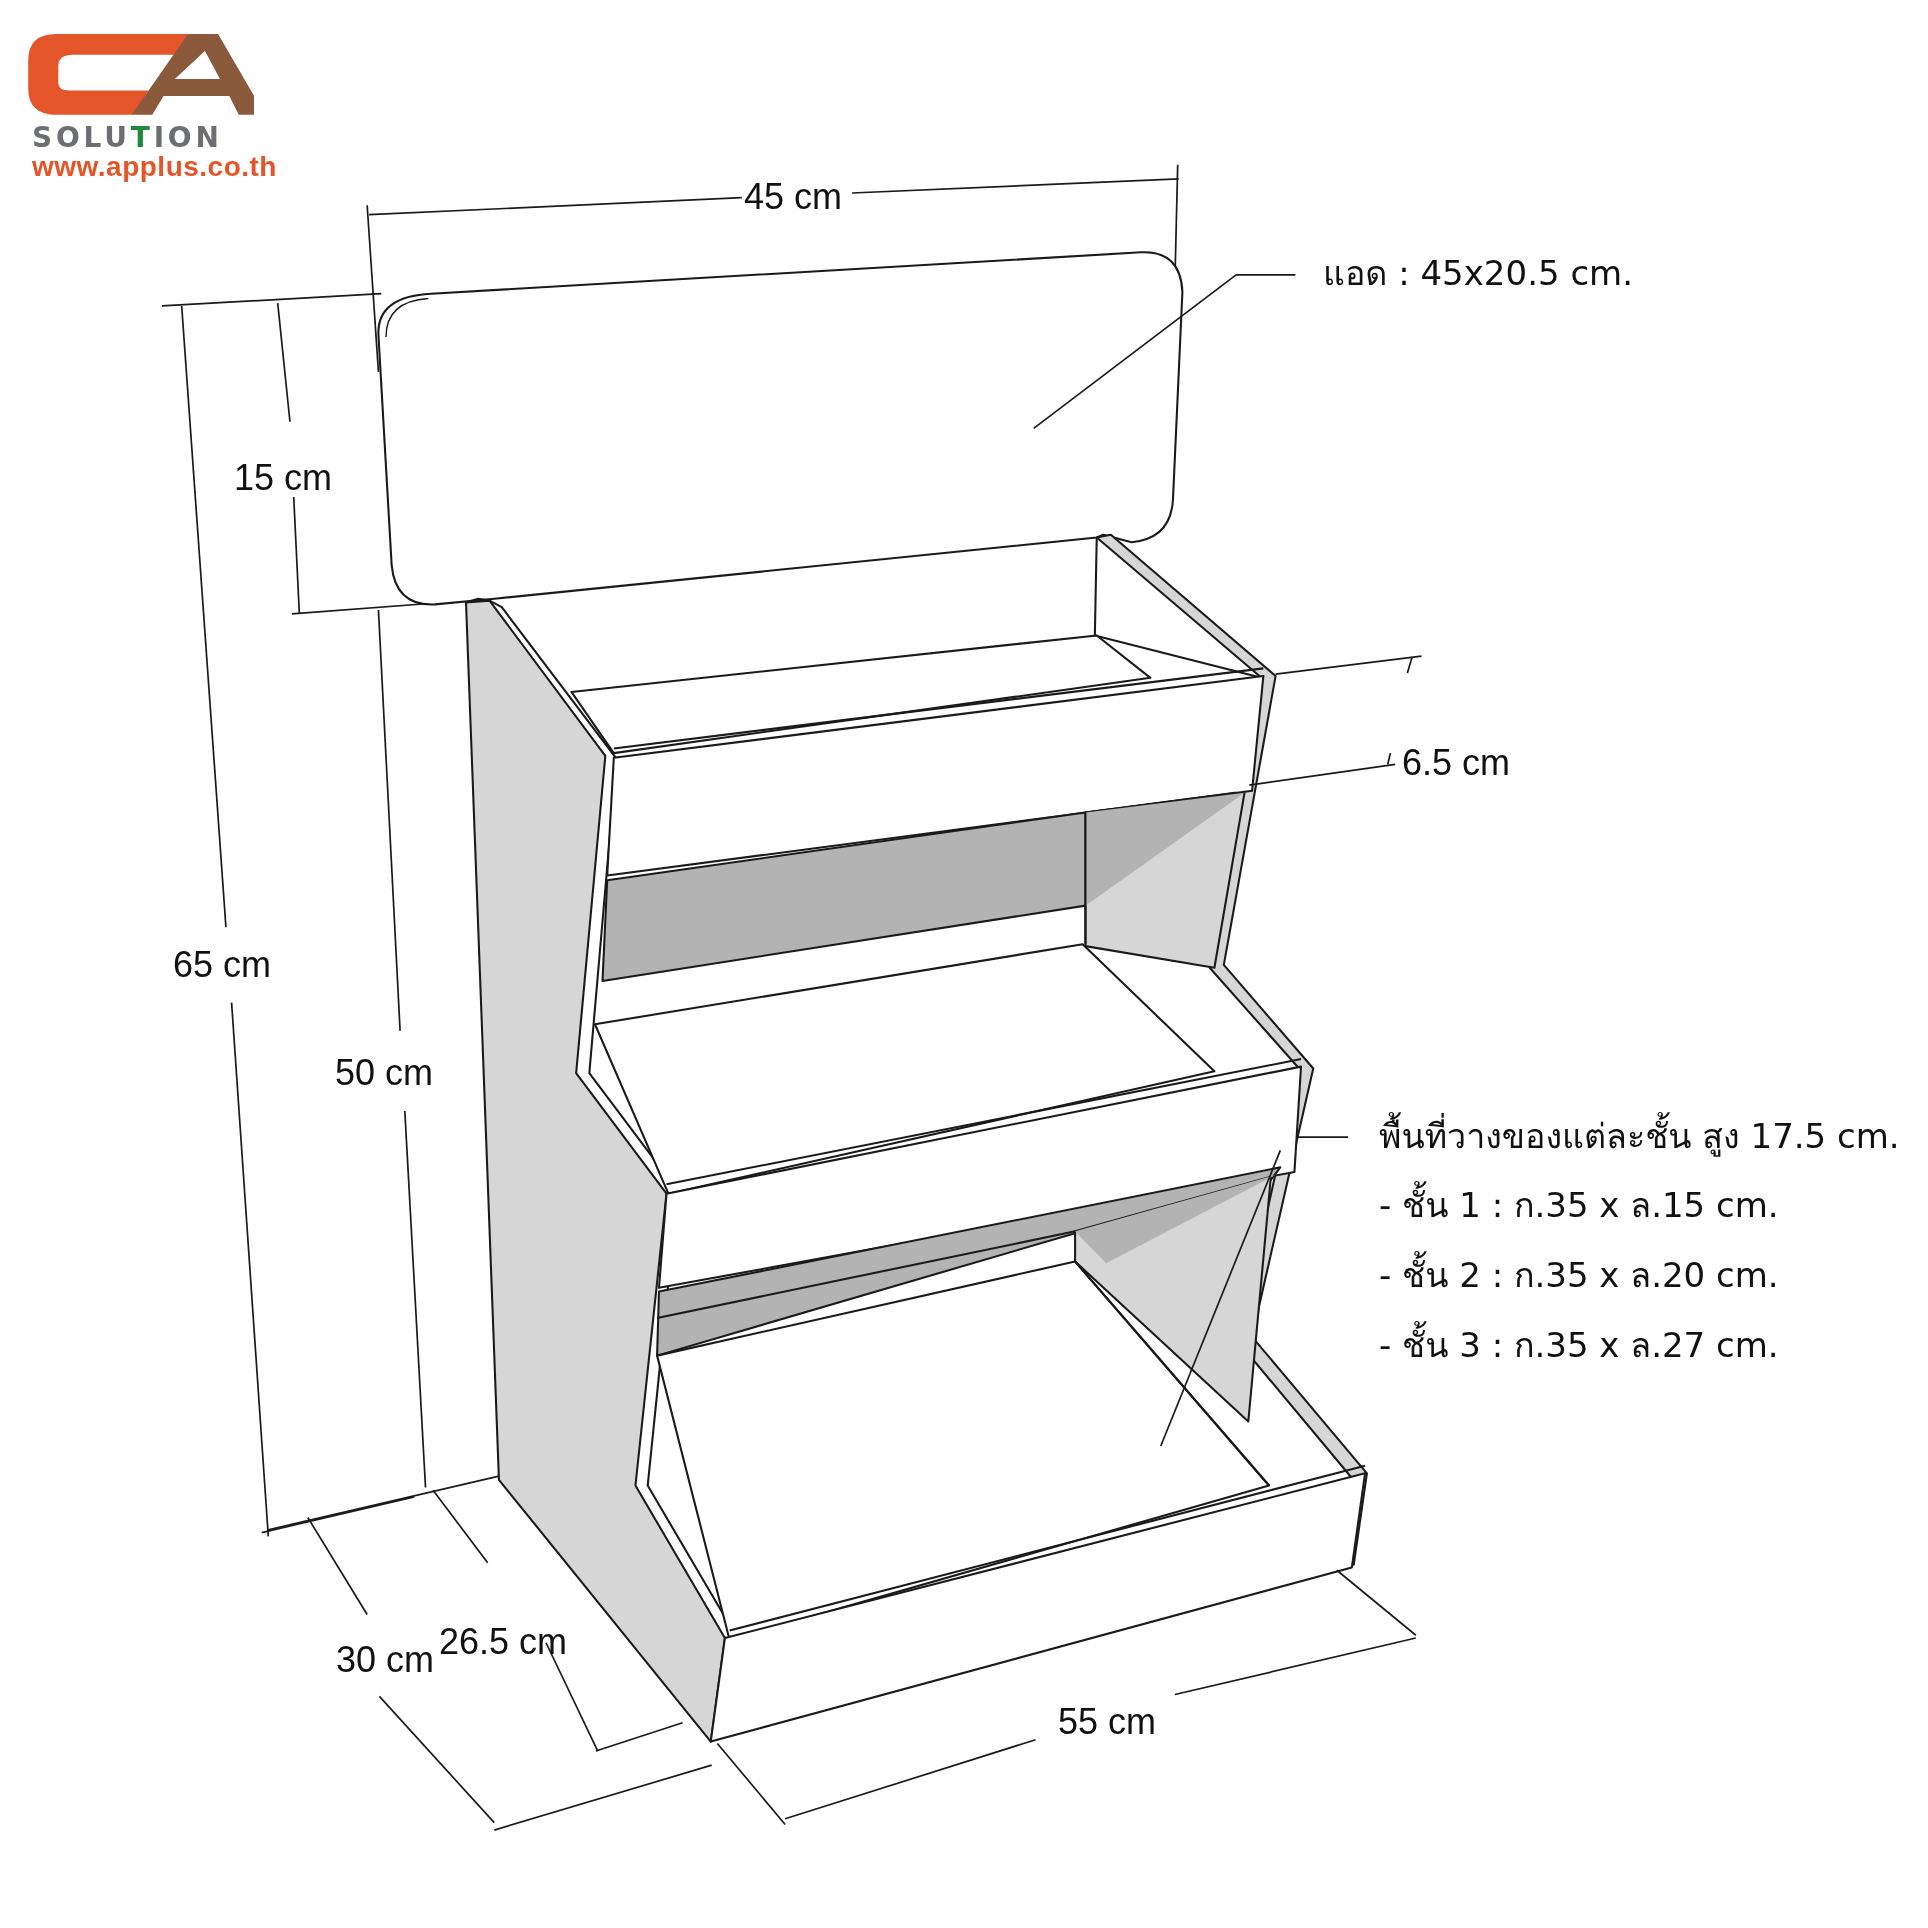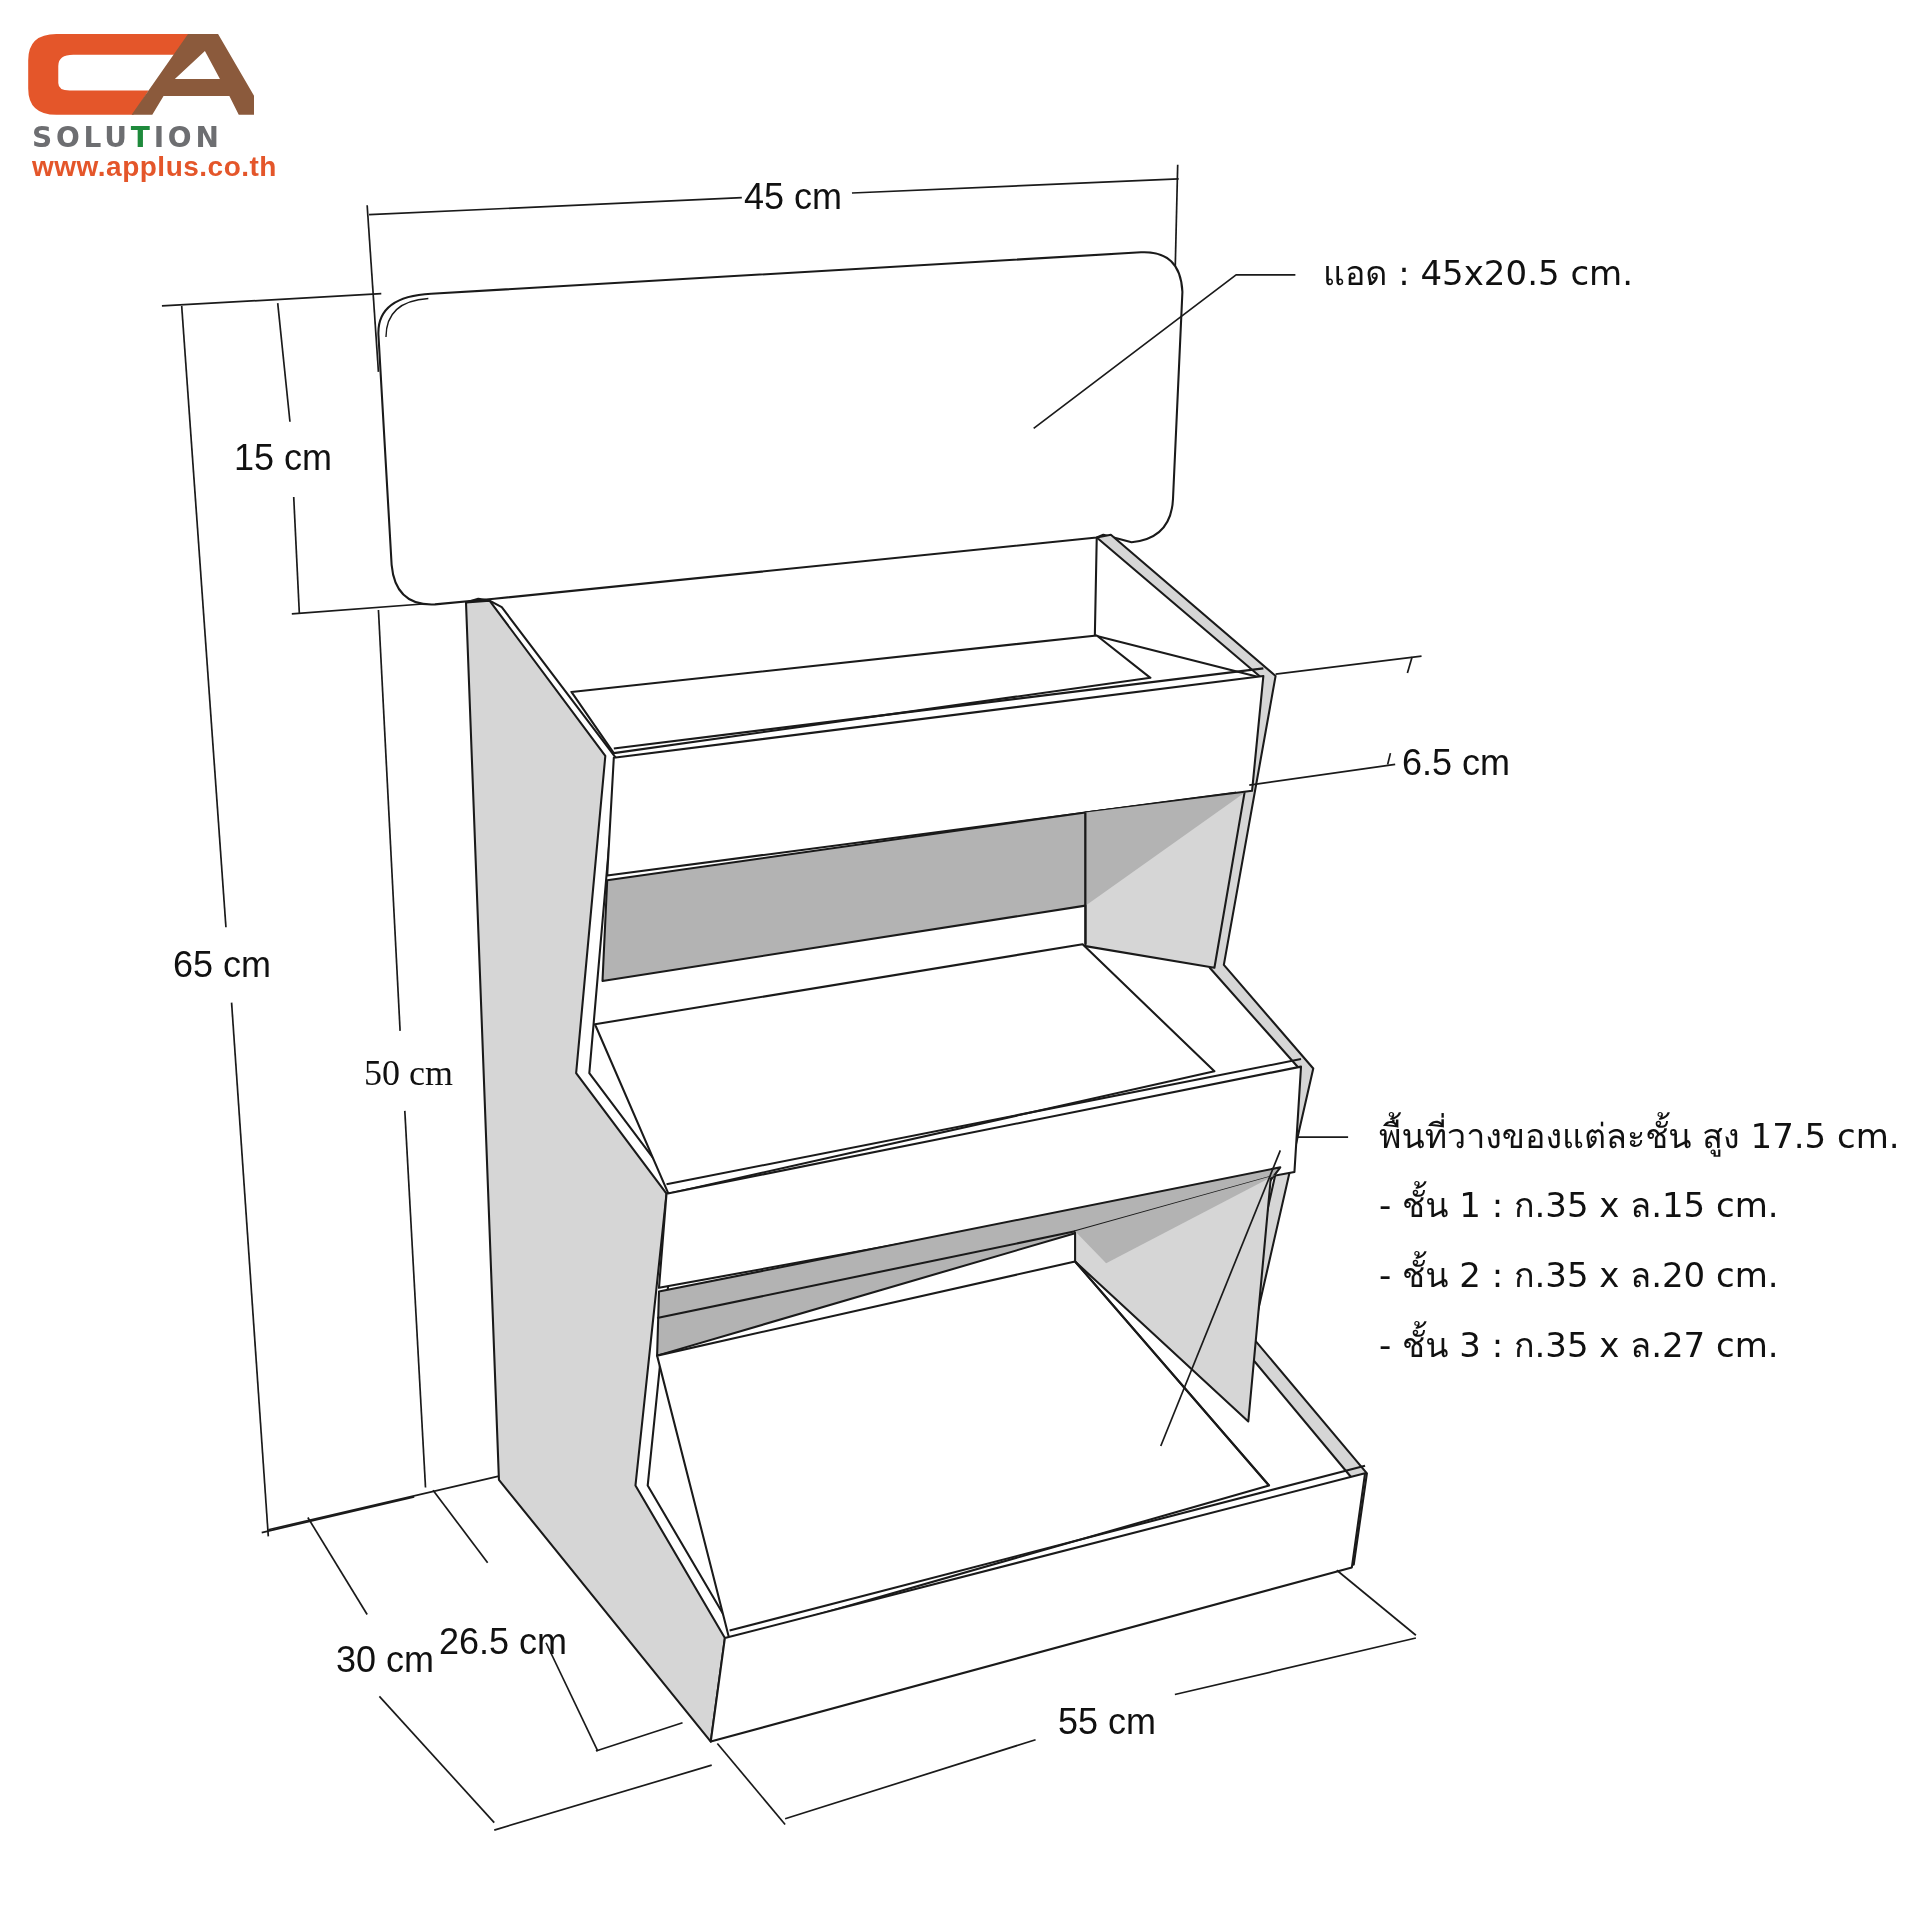--- a/index.html
+++ b/index.html
@@ -108,23 +108,23 @@
     <line x1="633" y1="1860" x2="725" y2="1830"></line>
     <line x1="525" y1="1944" x2="756" y2="1875"></line>
     <line x1="762" y1="1852" x2="834" y2="1938"></line>
     <line x1="1420" y1="1668" x2="1504" y2="1737"></line>
     <line x1="834" y1="1932" x2="1100" y2="1848"></line>
     <line x1="1248" y1="1800" x2="1504" y2="1740"></line>
   </g>
 </svg>
 
 <div class="label" style="left:744px; top:179px;">45 cm</div>
-<div class="label" style="left:234px; top:440px;">15 cm</div>
+<div class="label" style="left:234px; top:460px;">15 cm</div>
 <div class="label" style="left:173px; top:947px;">65 cm</div>
-<div class="label" style="left:364px; top:1055px;font-family:Liberation Serif, serif;">50 cm</div>
+<div class="label" style="left:335px; top:1055px;">50 cm</div>
 <div class="label" style="left:1402px; top:697px;margin-top:48px;">6.5 cm</div>
 <div class="label" style="left:439px; top:1591px;margin-top:33px;">26.5 cm</div>
 <div class="label" style="left:336px; top:1642px;">30 cm</div>
 <div class="label" style="left:1058px; top:1704px;">55 cm</div>
 
 <div class="note" style="left:1323px; top:256px;">แอด : 45x20.5 cm.</div>
 <div class="note" style="left:1379px; top:1119px;">พื้นที่วางของแต่ละชั้น สูง 17.5 cm.</div>
 <div class="note" style="left:1379px; top:1188px;">- ชั้น 1 : ก.35 x ล.15 cm.</div>
 <div class="note" style="left:1379px; top:1258px;">- ชั้น 2 : ก.35 x ล.20 cm.</div>
 <div class="note" style="left:1379px; top:1328px;">- ชั้น 3 : ก.35 x ล.27 cm.</div>

